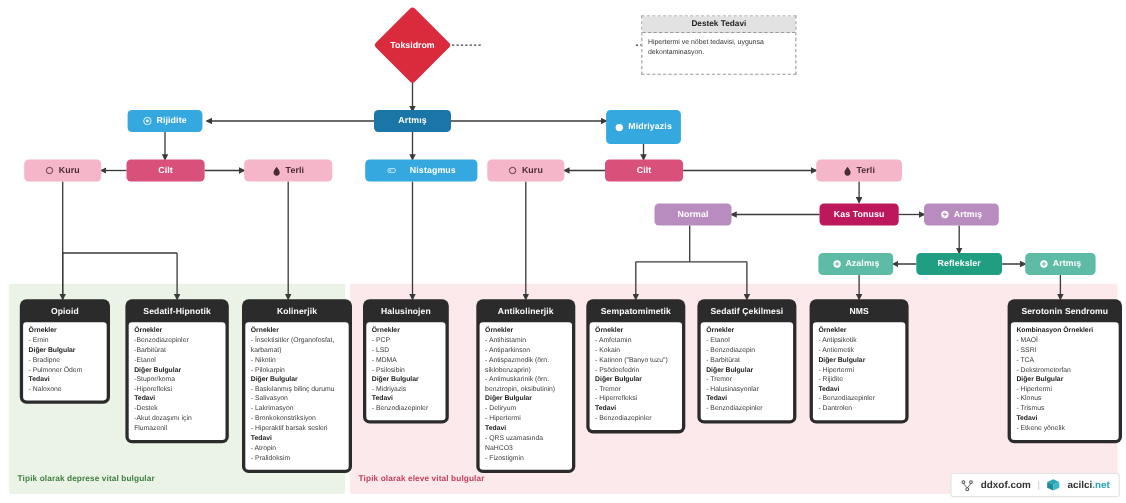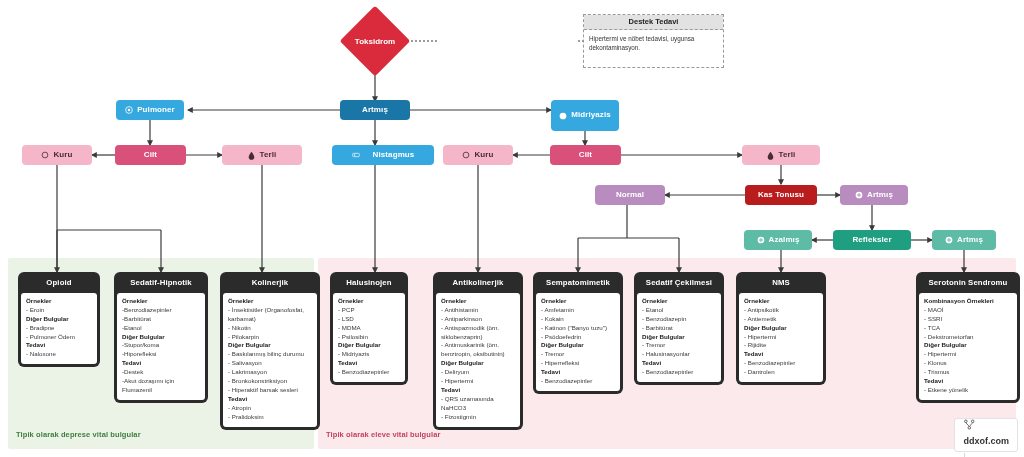--- a/index.html
+++ b/index.html
@@ -127,28 +127,27 @@
   }
   .tox-body .it { display: block; }
 
   
   .footer {
     position: absolute;
     right: 6px; bottom: 5px;
     background: #fff;
     border: 1px solid #e3e3e3;
     border-radius: 3px;
-    height: 34px;
+    height: 22px;
     display: flex;
-    align-items: flex-start;
+    align-items: center;
     gap: 6px;
     padding: 0 8px;
     font-size: 9px;
     color: #3a3a3a;
-    flex-direction: column;
   }
   .footer .sep { color: #c9c9c9; }
   .footer .brand1 { font-weight: bold; color: #333; }
   .footer .brand2 { font-weight: bold; color: #2f2f2f; }
   .footer .brand2 em { font-style: normal; color: #2aa3b5; }
   .footer .logo-box { display:flex; align-items:center; }
 </style>
 </head>
 <body>
 
@@ -235,21 +234,21 @@
     <span>Artmış</span>
   </div>
 
   <div class="node" style="left:116px; top:100px; width:68px; height:20px; background:#35a8e0;">
     <span class="ico">
       <svg width="8" height="8" viewBox="0 0 10 10">
           <circle cx="5" cy="5" r="4.2" fill="none" stroke="#fff" stroke-width="1"></circle>
           <circle cx="5" cy="5" r="1.6" fill="#fff"></circle>
         </svg>
     </span>
-    <span>Pulmoner</span>
+    <span>Rijidite</span>
   </div>
 
   <div class="node" style="left:551px; top:100px; width:68px; height:31px; background:#35a8e0;">
     <span class="ico">
       <svg width="8" height="8" viewBox="0 0 10 10">
           <circle cx="5" cy="5" r="4.2" fill="#fff"></circle>
         </svg>
     </span>
     <span>Midriyazis</span>
   </div>
@@ -301,21 +300,21 @@
 
   <div class="node" style="left:742px; top:145px; width:78px; height:20px; background:#f4b6c8; color:#4a2b35;">
     <span class="ico">
       <svg width="7" height="9" viewBox="0 0 8 10">
           <path d="M4 0.6 C4 0.6 7.2 4.6 7.2 6.6 A3.2 3.2 0 0 1 0.8 6.6 C0.8 4.6 4 0.6 4 0.6 Z" fill="#4a2b35"></path>
         </svg>
     </span>
     <span>Terli</span>
   </div>
 
-  <div class="node" style="left:745px; top:185px; width:72px; height:20px; background:#b91c1c;">
+  <div class="node" style="left:745px; top:185px; width:72px; height:20px; background:#be185d;">
     <span>Kas Tonusu</span>
   </div>
 
   <div class="node" style="left:595px; top:185px; width:70px; height:20px; background:#b98cc0;">
     <span>Normal</span>
   </div>
 
   <div class="node" style="left:840px; top:185px; width:68px; height:20px; background:#b98cc0;">
     <span class="ico">
       <svg width="8" height="8" viewBox="0 0 10 10">

